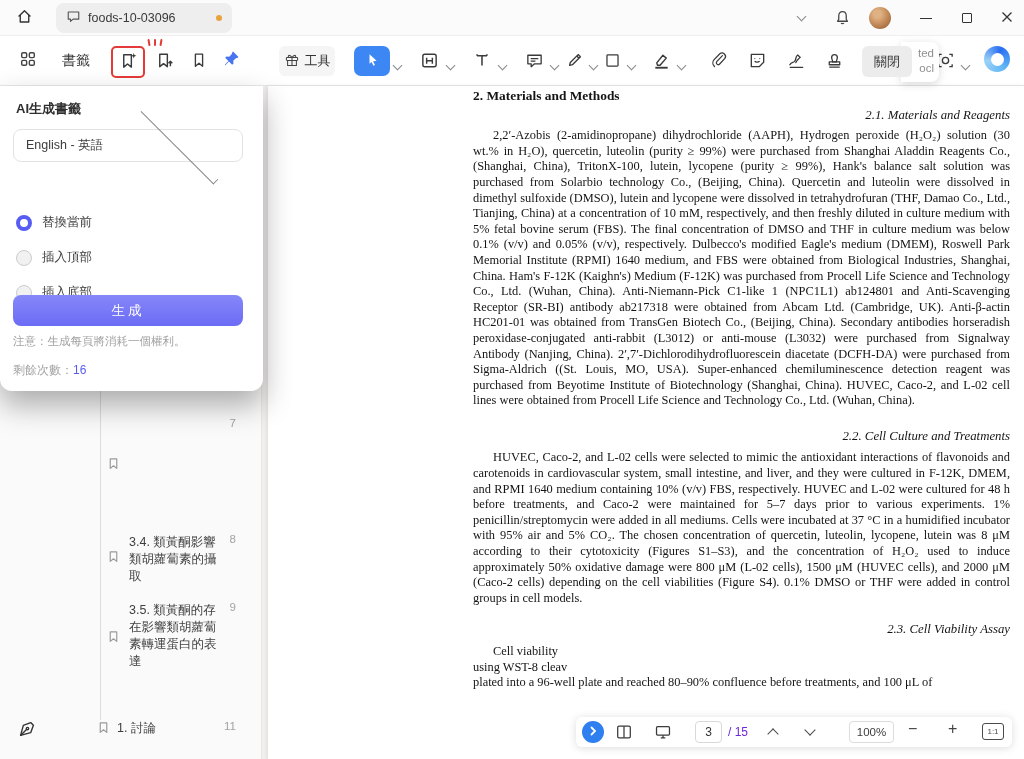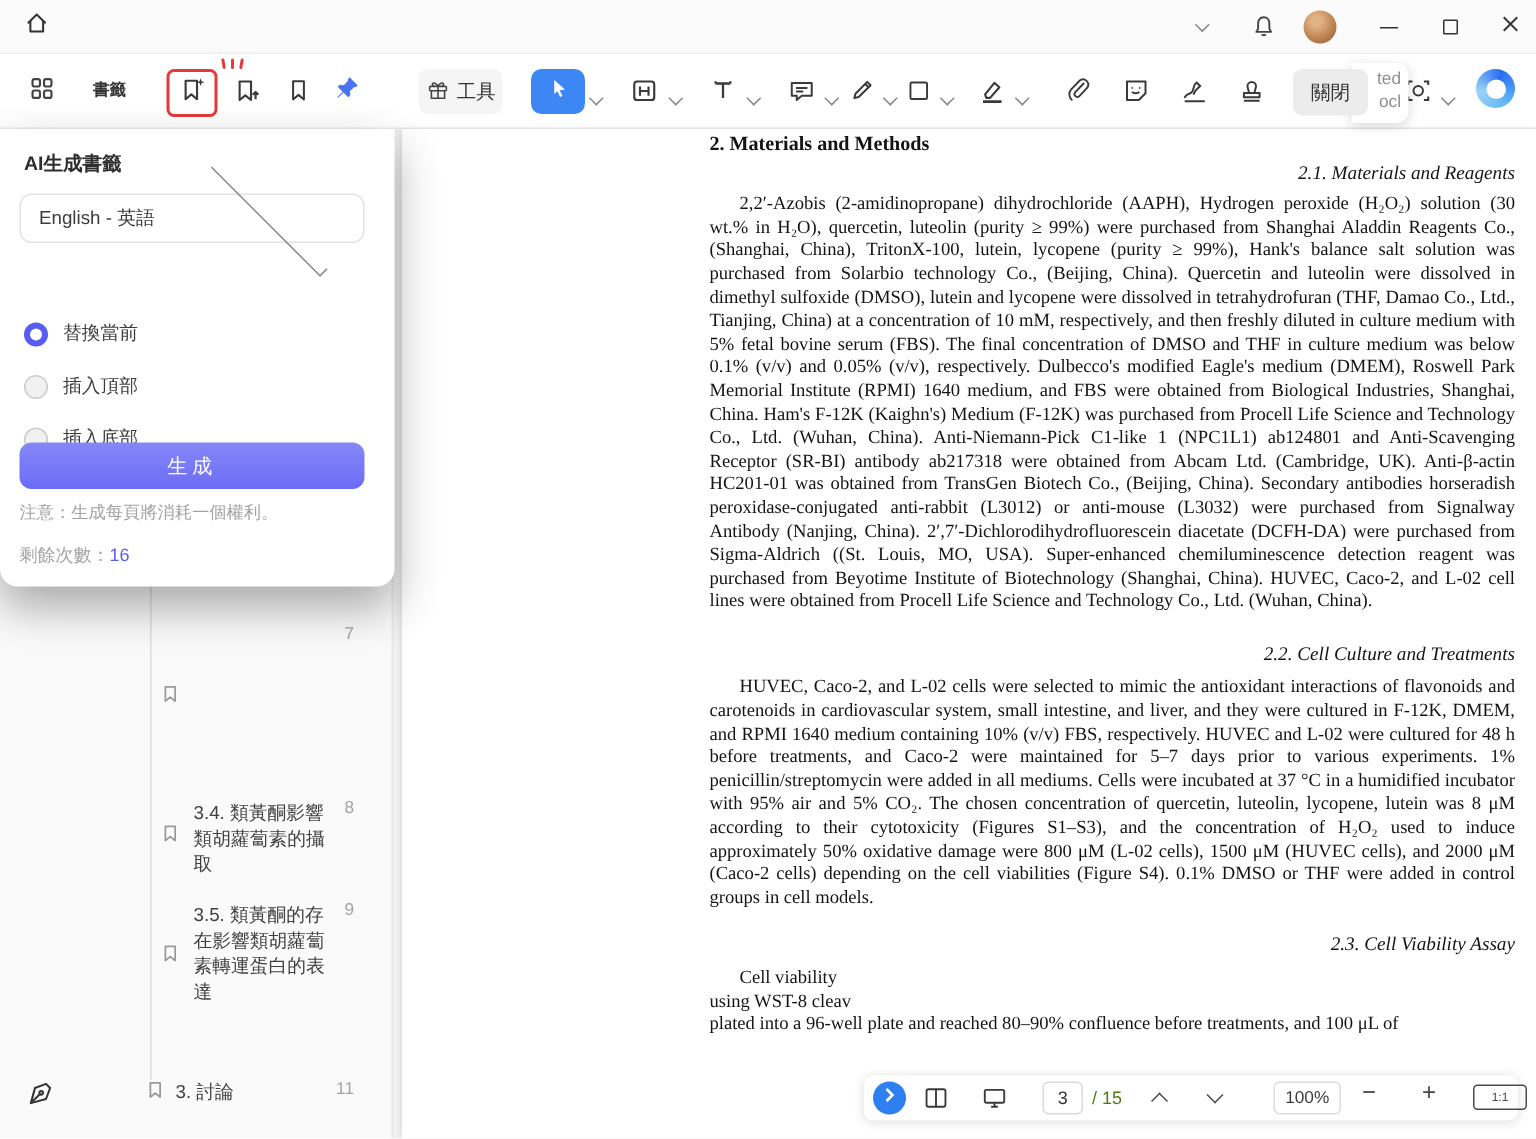--- a/index.html
+++ b/index.html
@@ -18,21 +18,21 @@
   .tb-avatar{position:absolute;left:869px;top:7px;width:22px;height:22px;border-radius:50%;background:radial-gradient(circle at 38% 32%,#e0b183 18%,#c08655 55%,#8a5732 100%)}
   .win-btn{position:absolute;top:8px;width:26px;height:20px;display:flex;align-items:center;justify-content:center}
   .wmin{left:913px}.wmax{left:954px}.wclose{left:994px}
   .min-glyph{width:12px;height:0;border-top:1.3px solid #333}
   .max-glyph{width:10px;height:10px;border:1.3px solid #333;border-radius:1px}
 
   
   .toolbar{position:absolute;top:36px;left:0;width:1024px;height:50px;background:#fff;border-bottom:1px solid #e9e9e9}
   .icon-btn{position:absolute;display:flex;align-items:center;justify-content:center}
   .grid-btn{left:16px;top:13px;width:24px;height:24px}
-  .bm-label{position:absolute;left:62px;top:16px;font-size:11px;color:#333;font-weight:700}
+  .bm-label{position:absolute;left:62px;top:16px;font-size:14px;color:#333;font-weight:400}
   .red-ticks{position:absolute;left:148px;top:3px;display:flex;gap:4px}
   .red-ticks i{display:block;width:2px;height:7px;background:#e23b38;border-radius:1px}
   .red-ticks i:nth-child(1){transform:rotate(-10deg)}
   .red-ticks i:nth-child(3){transform:rotate(10deg)}
   .ai-bm-box{position:absolute;left:111px;top:10px;width:34px;height:32px;border:2px solid #e23b38;border-radius:5px;display:flex;align-items:center;justify-content:center}
   .bm-up{left:155px;top:15px}
   .bm-plain{left:190px;top:15px}
   .pin-btn{left:221px;top:13px}
   .tools-btn{position:absolute;left:279px;top:10px;width:56px;height:30px;border-radius:6px;background:#f5f5f5;display:flex;align-items:center;justify-content:center;gap:5px}
   .tools-btn span{font-size:13px;color:#333}
@@ -81,40 +81,49 @@
   .doc-p{text-indent:20px}
   .frag{text-align:left}
   .frag.ind{text-indent:20px}
 
   
   .pagebar{position:absolute;left:314px;top:631px;width:436px;height:30px;background:#fff;border-radius:6px;box-shadow:0 1px 8px rgba(0,0,0,.14);z-index:40}
   .pb-play{position:absolute;left:6px;top:4px;width:22px;height:22px;border-radius:50%;background:#2e7ff0;display:flex;align-items:center;justify-content:center}
   .pb-ic{position:absolute;top:6px}
   .pb-book{left:39px}.pb-display{left:78px}
   .pb-pageinput{position:absolute;left:119px;top:4px;width:27px;height:22px;border:1px solid #d9d9d9;border-radius:4px;font-size:12px;color:#333;display:flex;align-items:center;justify-content:center}
-  .pb-total{position:absolute;left:152px;top:8px;font-size:12px;color:#4d7c0f;white-space:nowrap}
+  .pb-total{position:absolute;left:152px;top:8px;font-size:12px;color:#6d28d9;white-space:nowrap}
   .chev2{display:inline-block;width:8px;height:8px;border-right:1.5px solid #4a4a4a;border-bottom:1.5px solid #4a4a4a}
   .pb-up{position:absolute;left:193px;top:13px;transform:rotate(-135deg)}
   .pb-down{position:absolute;left:230px;top:9px;transform:rotate(45deg)}
   .pb-zoom{position:absolute;left:273px;top:4px;width:45px;height:22px;border:1px solid #dcdcdc;border-radius:4px;font-size:11.5px;color:#3c3c3c;display:flex;align-items:center;justify-content:center}
   .pb-minus{position:absolute;left:332px;top:3px;font-size:16px;color:#444}
   .pb-plus{position:absolute;left:372px;top:3px;font-size:16px;color:#444}
-  .pb-fit{position:absolute;left:406px;top:6px;width:36px;height:17px;border:1.3px solid #4a4a4a;border-radius:3px;font-size:8px;color:#4a4a4a;display:flex;align-items:center;justify-content:center;font-weight:normal}
+  .pb-fit{position:absolute;left:406px;top:6px;width:22px;height:17px;border:1.3px solid #4a4a4a;border-radius:3px;font-size:8px;color:#4a4a4a;display:flex;align-items:center;justify-content:center;font-weight:normal}
 </style>
 </head>
 <body>
 
 <div class="titlebar">
   <div class="home-btn">
     <span>
       <svg width="17" height="17" viewBox="0 0 20 20" fill="none" stroke="#333" stroke-width="1.6" stroke-linejoin="round">
           <path d="M3 10 L10 3.2 L17 10"></path>
           <path d="M5 8.3 V16.5 H15 V8.3"></path>
         </svg>
     </span>
+  </div>
+  <div class="doc-tab">
+    <span>
+      <svg width="15" height="15" viewBox="0 0 20 20" fill="none" stroke="#555" stroke-width="1.5" stroke-linejoin="round">
+          <path d="M3 4 H17 V13.5 H9.5 L6 16.5 V13.5 H3 Z"></path>
+        </svg>
+    </span>
+    <span class="t-title">foods-10-03096</span>
+    <span class="tab-dot"></span>
   </div>
   <span class="chev tb-chevron"></span>
   <span class="tb-bell">
     <svg width="17" height="17" viewBox="0 0 20 20" fill="none" stroke="#444" stroke-width="1.5" stroke-linejoin="round">
         <path d="M10 3 C7 3 5.6 5.3 5.6 7.8 V12 L4.2 14.4 H15.8 L14.4 12 V7.8 C14.4 5.3 13 3 10 3 Z"></path>
         <path d="M8.4 16.4 C8.9 17.3 11.1 17.3 11.6 16.4"></path>
       </svg>
   </span>
   <div class="tb-avatar"></div>
   <div class="win-btn wmin">
@@ -339,21 +348,21 @@
       </svg>
   </span>
   <div class="bm-title" style="left:129px;top:516px">3.5. 類黃酮的存在影響類胡蘿蔔素轉運蛋白的表達</div>
 
   <div class="bm-page" style="top:634px">11</div>
   <span class="bm-ic" style="left:97px;top:634px">
     <svg width="13" height="13" viewBox="0 0 20 20" fill="none" stroke="#9a9a9a" stroke-width="1.8" stroke-linejoin="round">
         <path d="M5 3 H15 V17.5 L10 13.5 L5 17.5 Z"></path>
       </svg>
   </span>
-  <div class="bm-title" style="left:117px;top:634px;width:90px">3. 討論</div>
+  <div class="bm-title" style="left:117px;top:634px;width:90px">1. 討論</div>
 
   <span class="pen-rail">
     <svg width="22" height="22" viewBox="0 0 24 24" fill="none" stroke="#333" stroke-width="1.5" stroke-linejoin="round">
         <path d="M5 19 L8 8 L16 5 L19 8 L16 16 L5 19 Z"></path>
         <circle cx="12.5" cy="11.5" r="1.3"></circle>
         <path d="M5 19 L11.4 12.6"></path>
       </svg>
   </span>
 </div>
 

